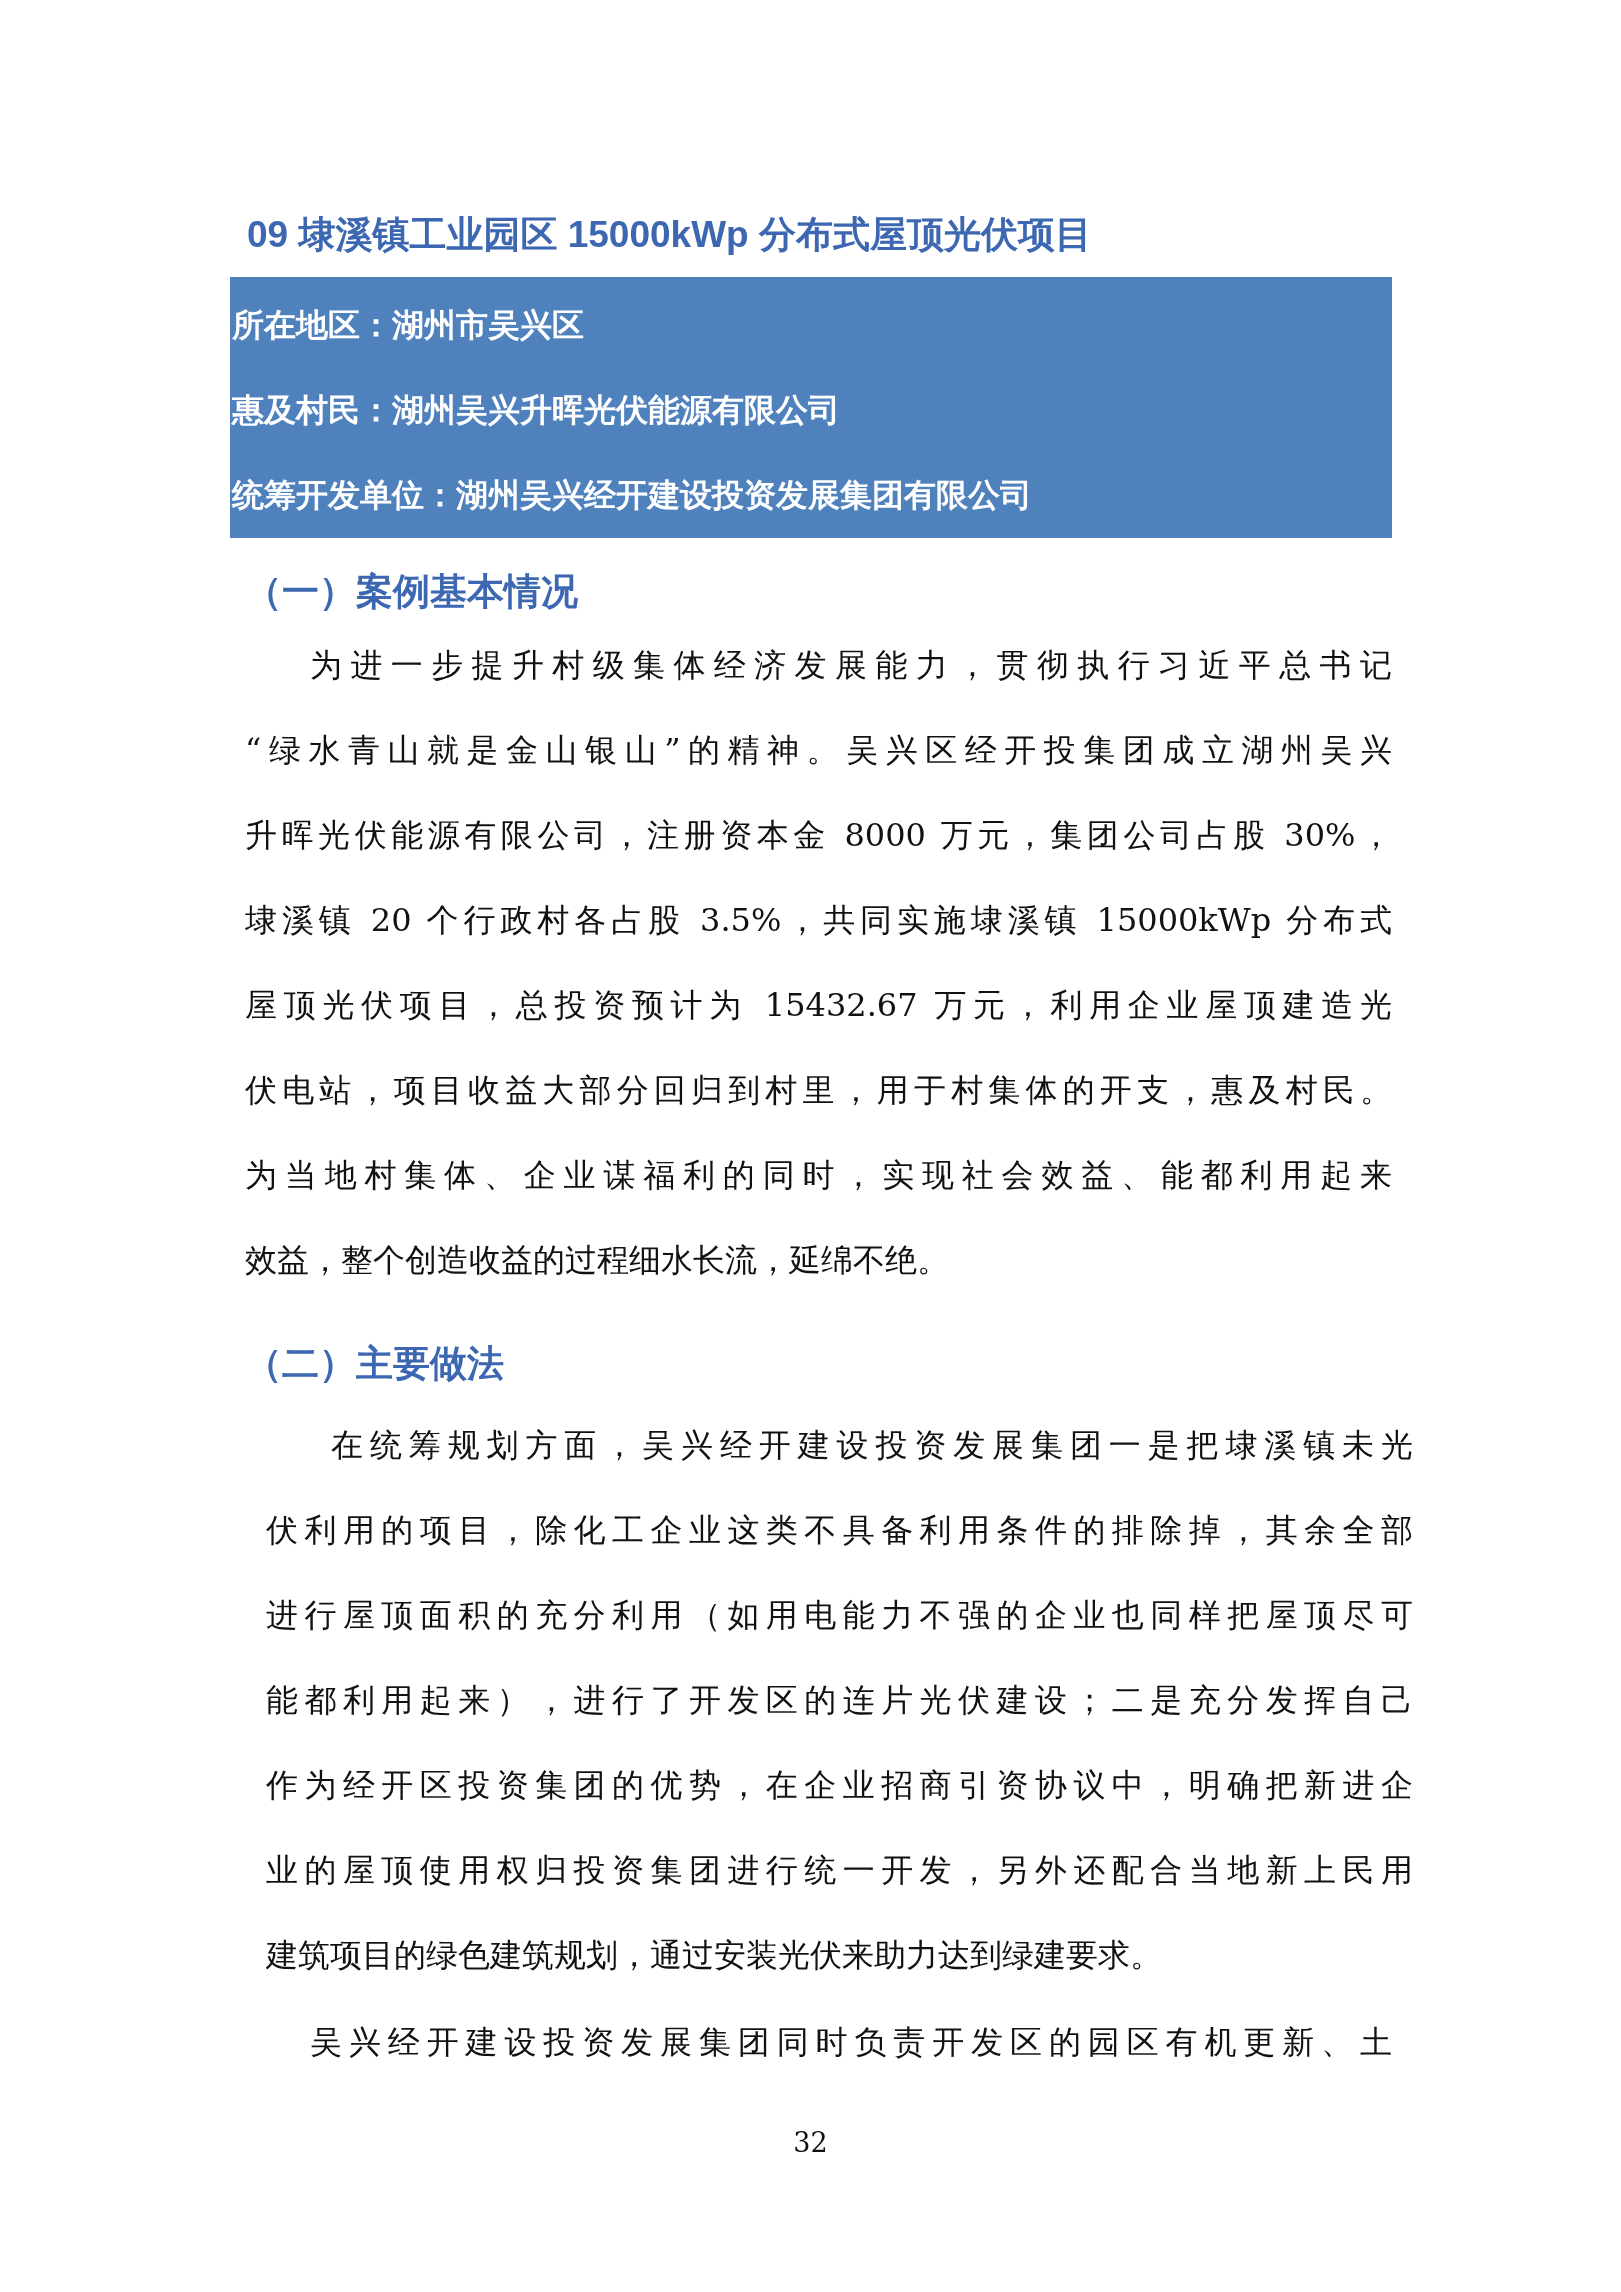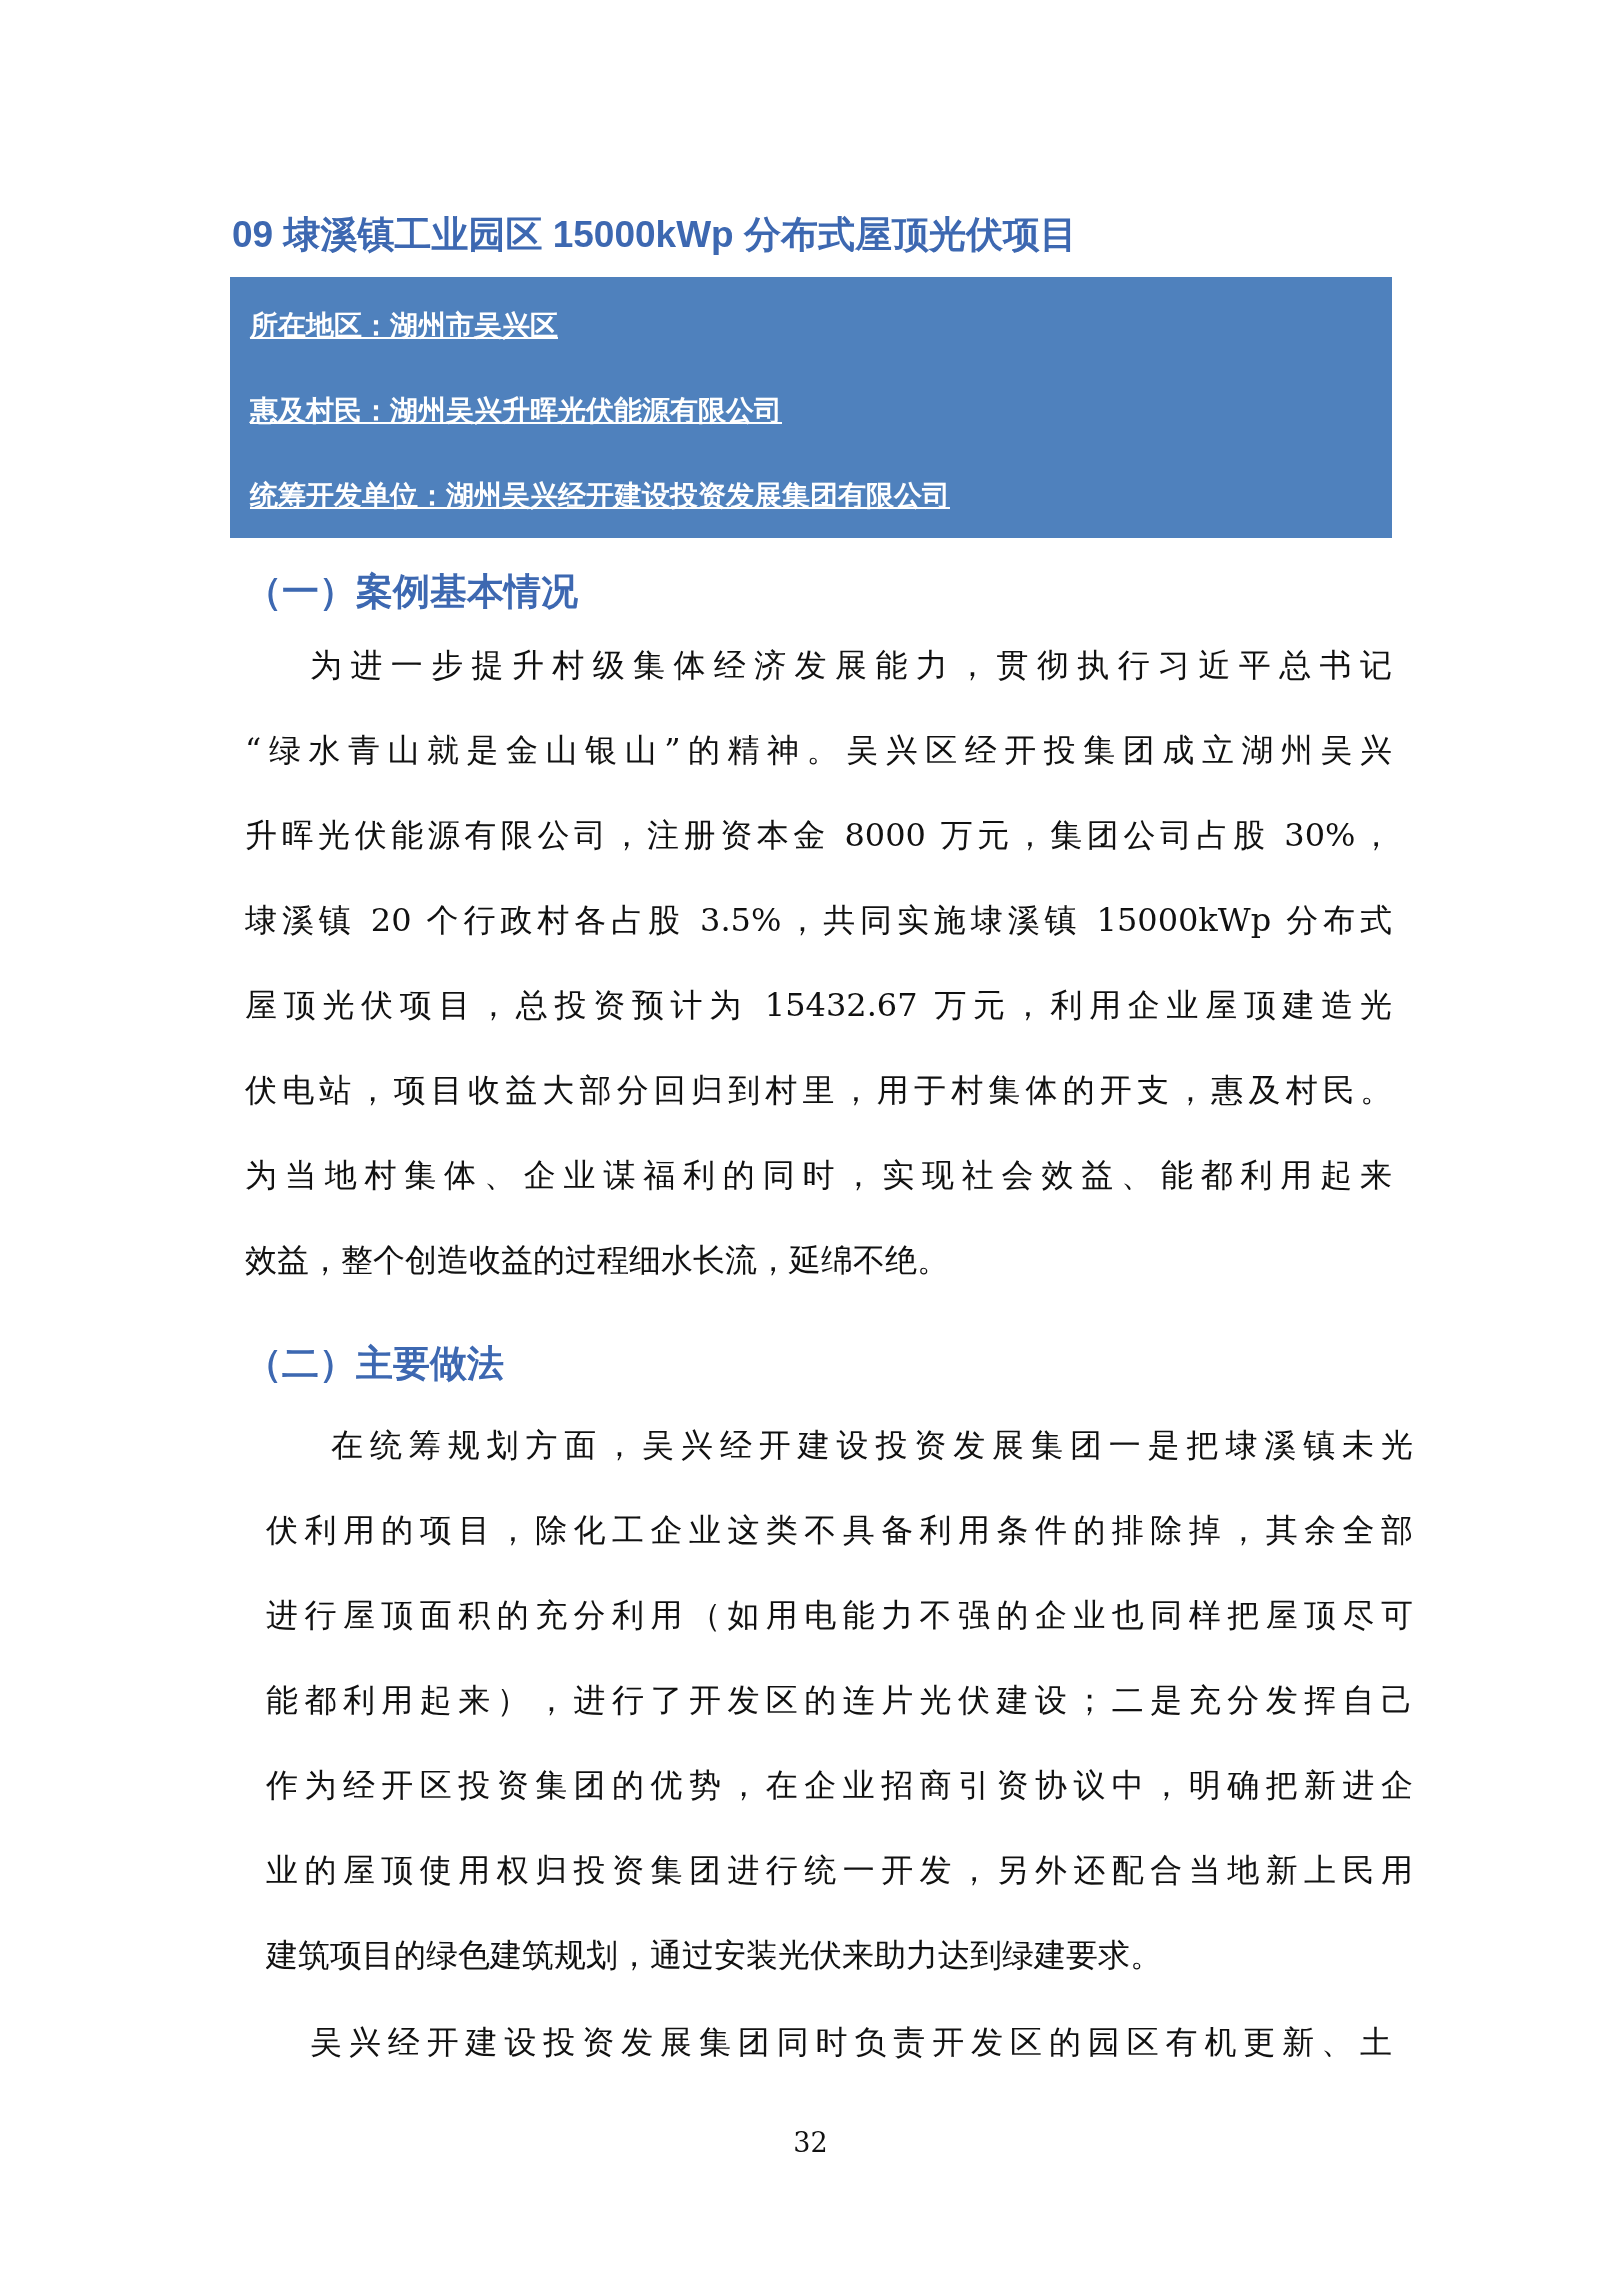--- a/index.html
+++ b/index.html
@@ -7,48 +7,47 @@
     position: relative;
     width: 1621px;
     height: 2293px;
     background: #ffffff;
     overflow: hidden;
     font-family: "DejaVu Serif", serif;
     color: var(--body-text, #111111);
   }
   .doc-title {
     position: absolute;
-    left: 232px;
+    left: 247px;
     top: 210px;
     font-family: "Liberation Sans", sans-serif;
     font-weight: bold;
     font-size: 37px;
     color: var(--heading-blue, #3D68B1);
     white-space: nowrap;
   }
   .info-box {
     position: absolute;
     left: 230px;
     top: 277px;
     width: 1162px;
     height: 261px;
     box-sizing: border-box;
     padding-top: 5.9px;
     background: var(--box-blue, #4F81BD);
   }
   .info-line {
     height: 85px;
     line-height: 85px;
-    padding-left: 20px;
+    padding-left: 2px;
     font-family: "Liberation Sans", sans-serif;
     font-weight: bold;
-    font-size: 28px;
+    font-size: 32px;
     color: var(--box-text, #ffffff);
     white-space: nowrap;
-    text-decoration: underline;
   }
   .section-heading {
     position: absolute;
     left: 245px;
     font-family: "Liberation Sans", sans-serif;
     font-weight: bold;
     font-size: 37px;
     color: var(--heading-blue, #3D68B1);
     white-space: nowrap;
   }

